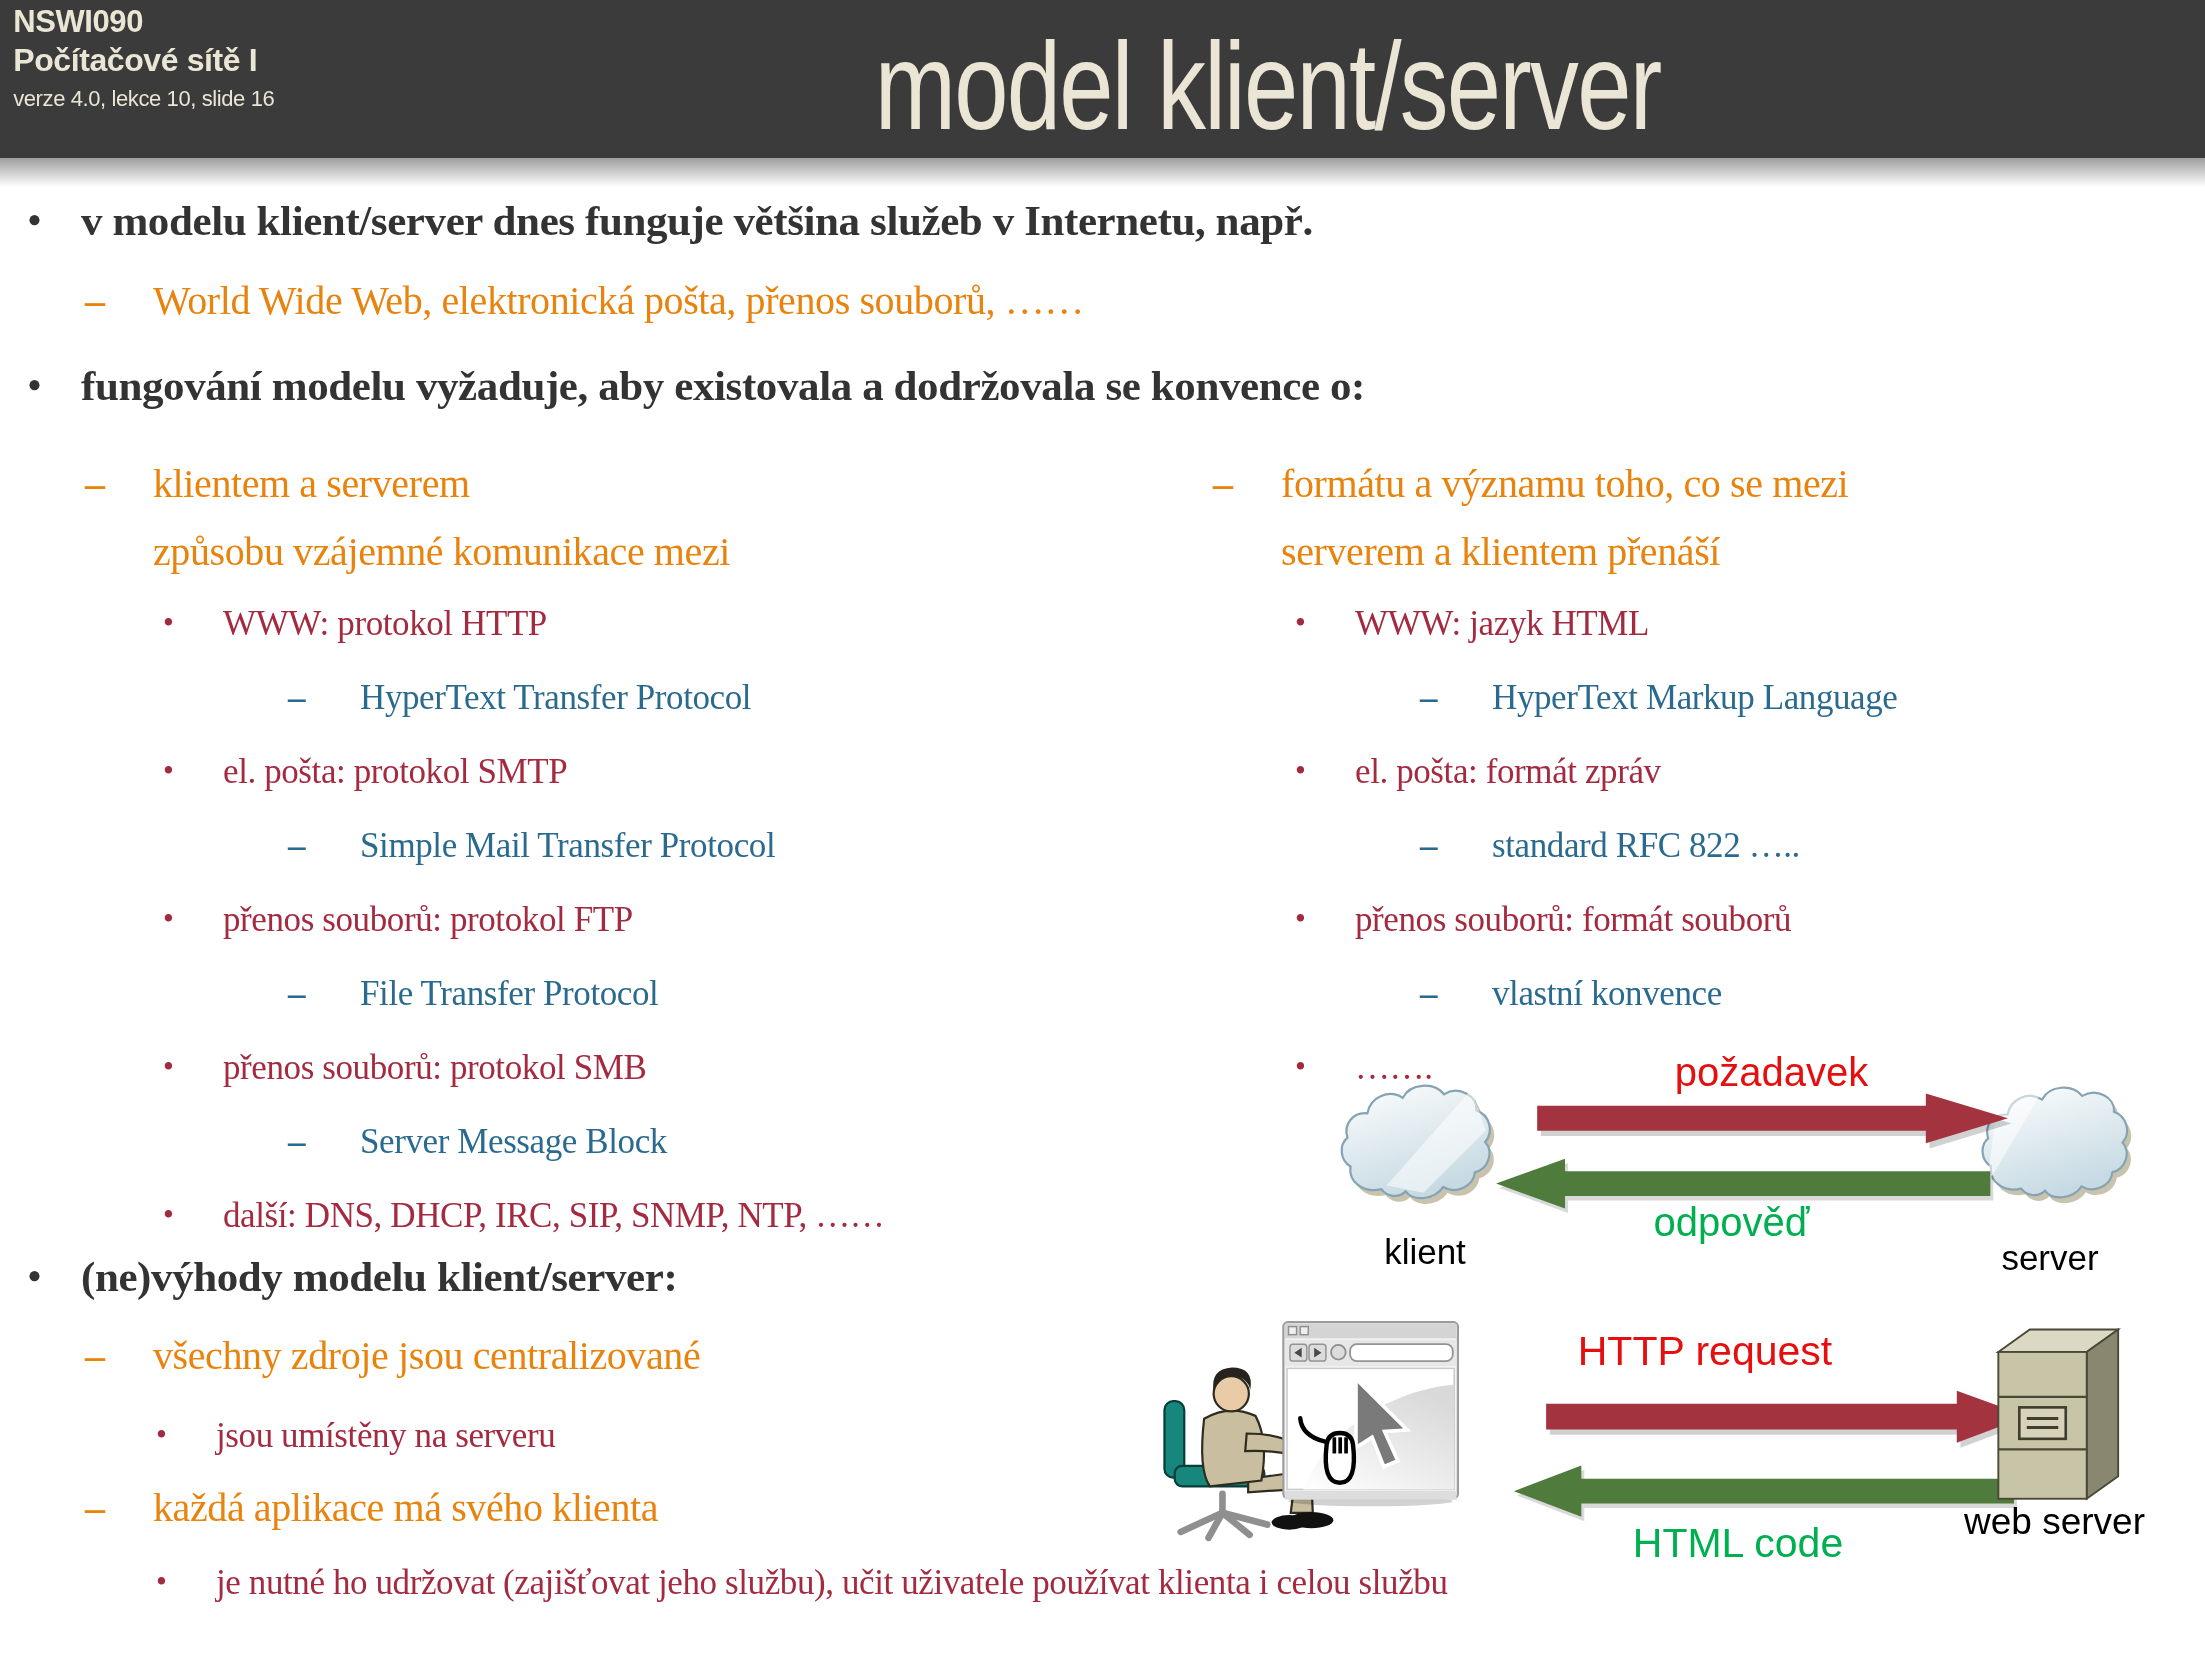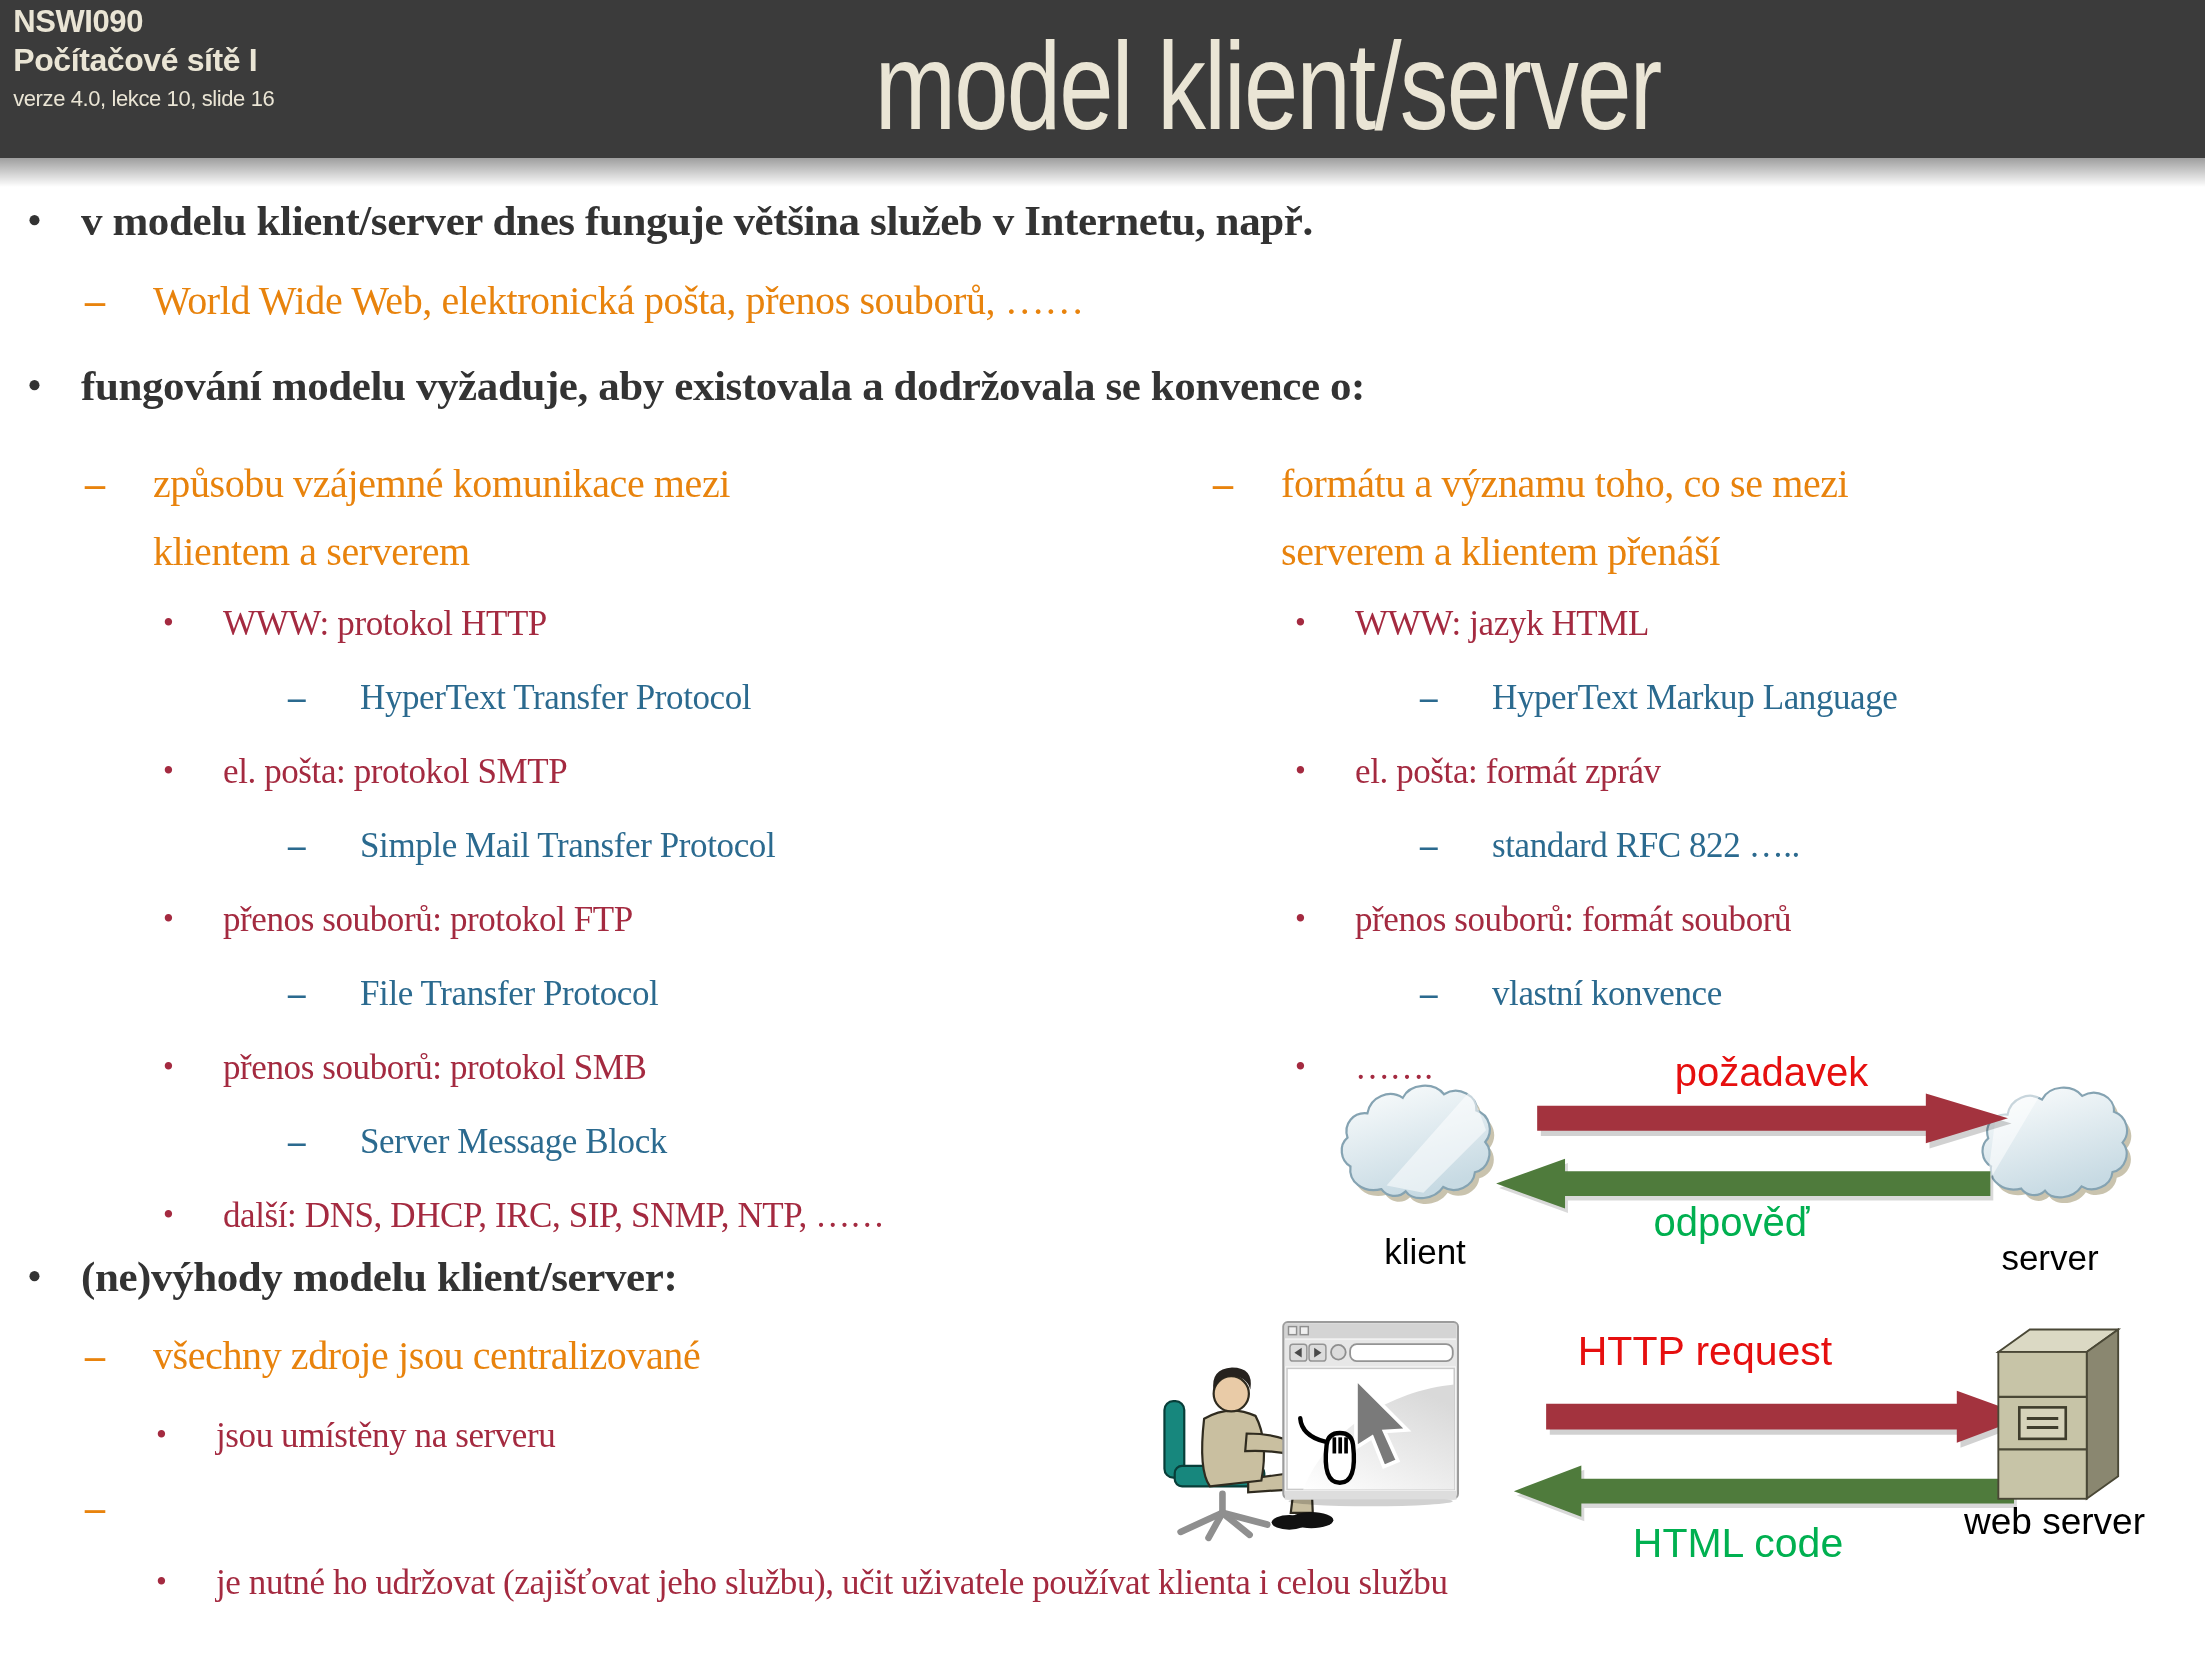--- a/index.html
+++ b/index.html
@@ -73,22 +73,22 @@
   </div>
 
   <div class="line lvl1" style="left:28px;top:362px;">
     <span class="mk">•</span>
     <span>fungování modelu vyžaduje, aby existovala a dodržovala se konvence o:</span>
   </div>
 
   <div class="line lvl2 colhead" style="left:85px;top:450px;">
     <span class="mk">–</span>
     <span style="white-space:normal;">
+      <span style="display:block;">klientem a serverem</span>
       <span style="display:block;">způsobu vzájemné komunikace mezi</span>
-      <span style="display:block;">klientem a serverem</span>
     </span>
   </div>
   <div class="line lvl2 colhead" style="left:1213px;top:450px;">
     <span class="mk">–</span>
     <span style="white-space:normal;">
       <span style="display:block;">formátu a významu toho, co se mezi</span>
       <span style="display:block;">serverem a klientem přenáší</span>
     </span>
   </div>
 
@@ -169,20 +169,21 @@
   <div class="line lvl2" style="left:85px;top:1334px;">
     <span class="mk">–</span>
     <span>všechny zdroje jsou centralizované</span>
   </div>
   <div class="line lvl3" style="left:156px;top:1416px;">
     <span class="mk">•</span>
     <span>jsou umístěny na serveru</span>
   </div>
   <div class="line lvl2" style="left:85px;top:1486px;">
     <span class="mk">–</span>
+    <span>každá aplikace má svého klienta</span>
   </div>
   <div class="line lvl3" style="left:156px;top:1563px;">
     <span class="mk">•</span>
     <span>je nutné ho udržovat (zajišťovat jeho službu), učit uživatele používat klienta i celou službu</span>
   </div>
 
   <div class="dlabel lbl-req-top" style="left:1573px;top:1050px;width:397px;">požadavek</div>
 
   <svg class="dia" style="left:1335px;top:1075px;" width="162" height="140" viewBox="0 0 220 190">
     <defs>

